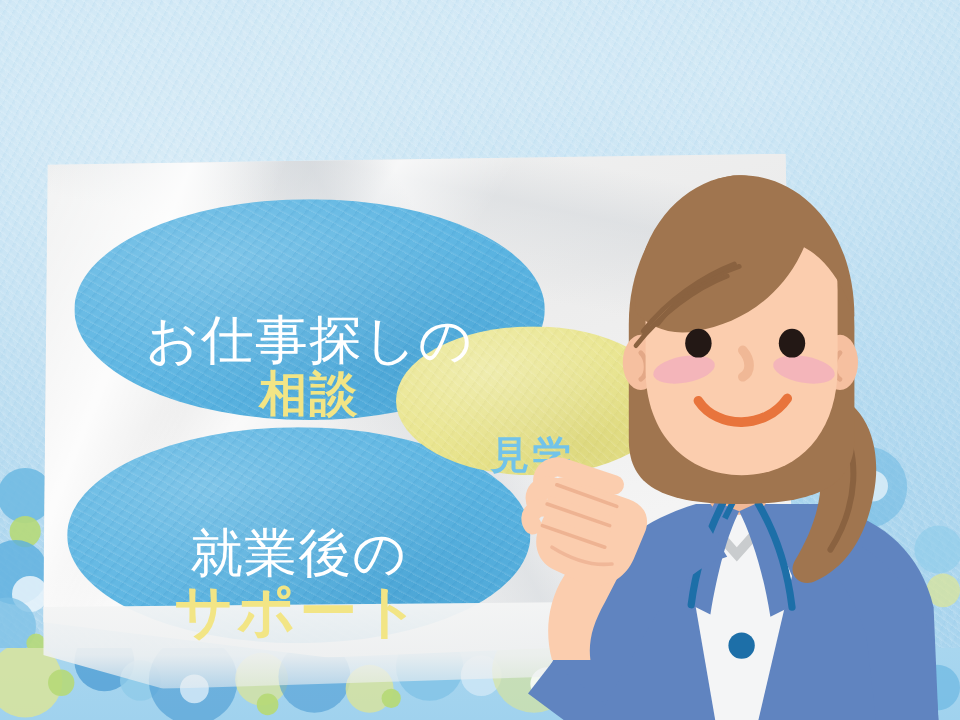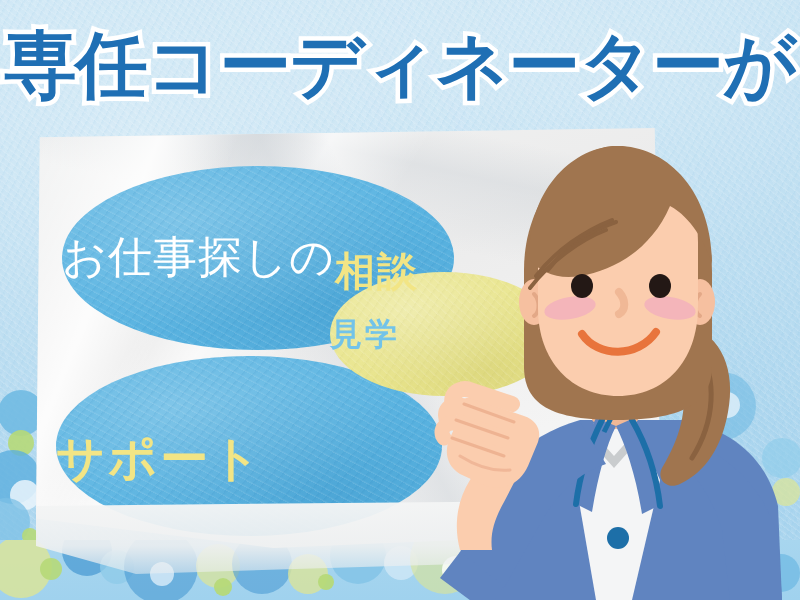--- a/index.html
+++ b/index.html
@@ -77,23 +77,23 @@
     height: 74px;
     background: linear-gradient(180deg, rgba(244,245,245,.97) 0%, rgba(238,240,241,.92) 62%, rgba(236,239,241,.55) 100%);
     clip-path: polygon(0% 8%, 100% 0%, 100% 78%, 16% 100%, 0% 62%);
   }
 
   
   .ellipse {
     position: absolute;
     border-radius: 50%;
     display: flex;
-    flex-direction: row;
+    flex-direction: column;
     align-items: center;
-    justify-content: flex-start;
+    justify-content: flex-end;
   }
   .ellipse-blue {
     background:
       radial-gradient(ellipse at 30% 28%, rgba(255,255,255,.22) 0%, rgba(255,255,255,0) 60%),
       radial-gradient(ellipse at 72% 78%, rgba(40,130,185,.28) 0%, rgba(40,130,185,0) 58%),
       #5cb5e2;
   }
   .ellipse-blue::after {
     content: "";
     position: absolute;
@@ -119,21 +119,21 @@
     background-image:
       repeating-linear-gradient(41deg, rgba(255,255,255,.40) 0px, rgba(255,255,255,0) 2px, rgba(255,255,255,0) 6px),
       repeating-linear-gradient(124deg, rgba(190,185,100,.32) 0px, rgba(190,185,100,0) 3px, rgba(190,185,100,0) 8px);
   }
   #ellipse-1 { left: 62px;  top: 166px; width: 392px; height: 184px; }
   #ellipse-2 { left: 56px;  top: 356px; width: 386px; height: 180px; }
   #ellipse-3 { left: 330px; top: 272px; width: 228px; height: 124px; }
 
   .ell-text { position: relative; z-index: 2; line-height: 1.02; white-space: nowrap; }
   .txt-white  { color: #ffffff; }
-  .txt-yellow { color: #f2e585; margin-top: 26px; }
+  .txt-yellow { color: #f2e585; }
   .txt-blue   { color: #72c3e9; }
   #e1-line1 { font-size: 44px; font-weight: 400; letter-spacing: 1px; margin-bottom: 2px; }
   #e1-line2 { font-size: 40px; font-weight: 700; letter-spacing: 2px; }
   #e2-line1 { font-size: 44px; font-weight: 400; letter-spacing: 1px; margin-bottom: 2px; }
   #e2-line2 { font-size: 48px; font-weight: 700; letter-spacing: 3px; }
   #e3-line1 { font-size: 32px; font-weight: 700; letter-spacing: 3px; }
 
   
   .headline {
     position: absolute;
@@ -205,20 +205,21 @@
   <div class="board">
     <div class="board-fold"></div>
   </div>
 
   <div class="ellipse ellipse-blue" id="ellipse-1">
     <div class="ell-text txt-white" id="e1-line1">お仕事探しの</div>
     <div class="ell-text txt-yellow" id="e1-line2">相談</div>
   </div>
 
   <div class="ellipse ellipse-blue" id="ellipse-2">
+    <div class="ell-text txt-white" id="e2-line1">就業後の</div>
     <div class="ell-text txt-yellow" id="e2-line2">サポート</div>
   </div>
 
   <div class="ellipse ellipse-yellow" id="ellipse-3">
     <div class="ell-text txt-blue" id="e3-line1">見学</div>
   </div>
 
   <div class="board-flap"></div>
 
   <svg id="woman" viewBox="0 0 370 480" xmlns="http://www.w3.org/2000/svg">
@@ -284,15 +285,14 @@
 
       <ellipse cx="152" cy="166" rx="11" ry="12" fill="#231815"></ellipse>
       <ellipse cx="230" cy="166" rx="11" ry="12" fill="#231815"></ellipse>
 
       <path d="M189 172 C196 180 196 190 189 194" stroke="#f0b896" stroke-width="8" fill="none" stroke-linecap="round"></path>
 
       <path d="M152 214 C168 238 208 238 226 212" stroke="#e8743c" stroke-width="8" fill="none" stroke-linecap="round"></path>
     </g>
   </svg>
 
-  <div class="headline">専任コーディネーターが</div>
 
 </div>
 
 </body></html>

